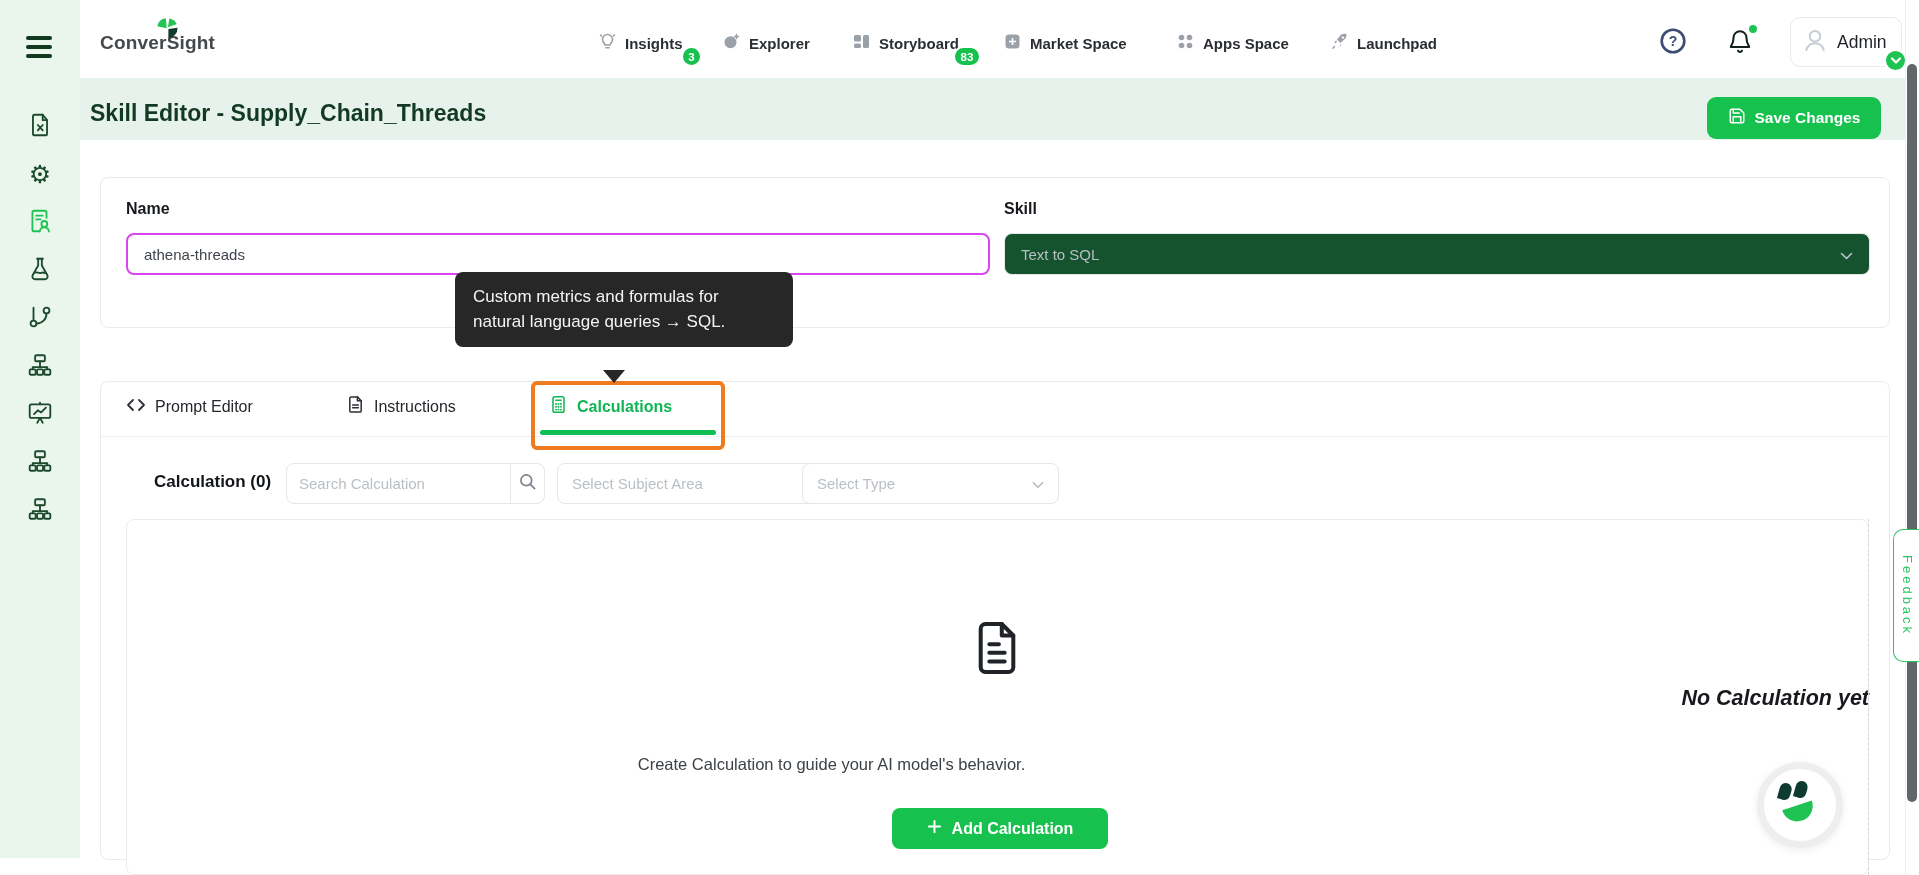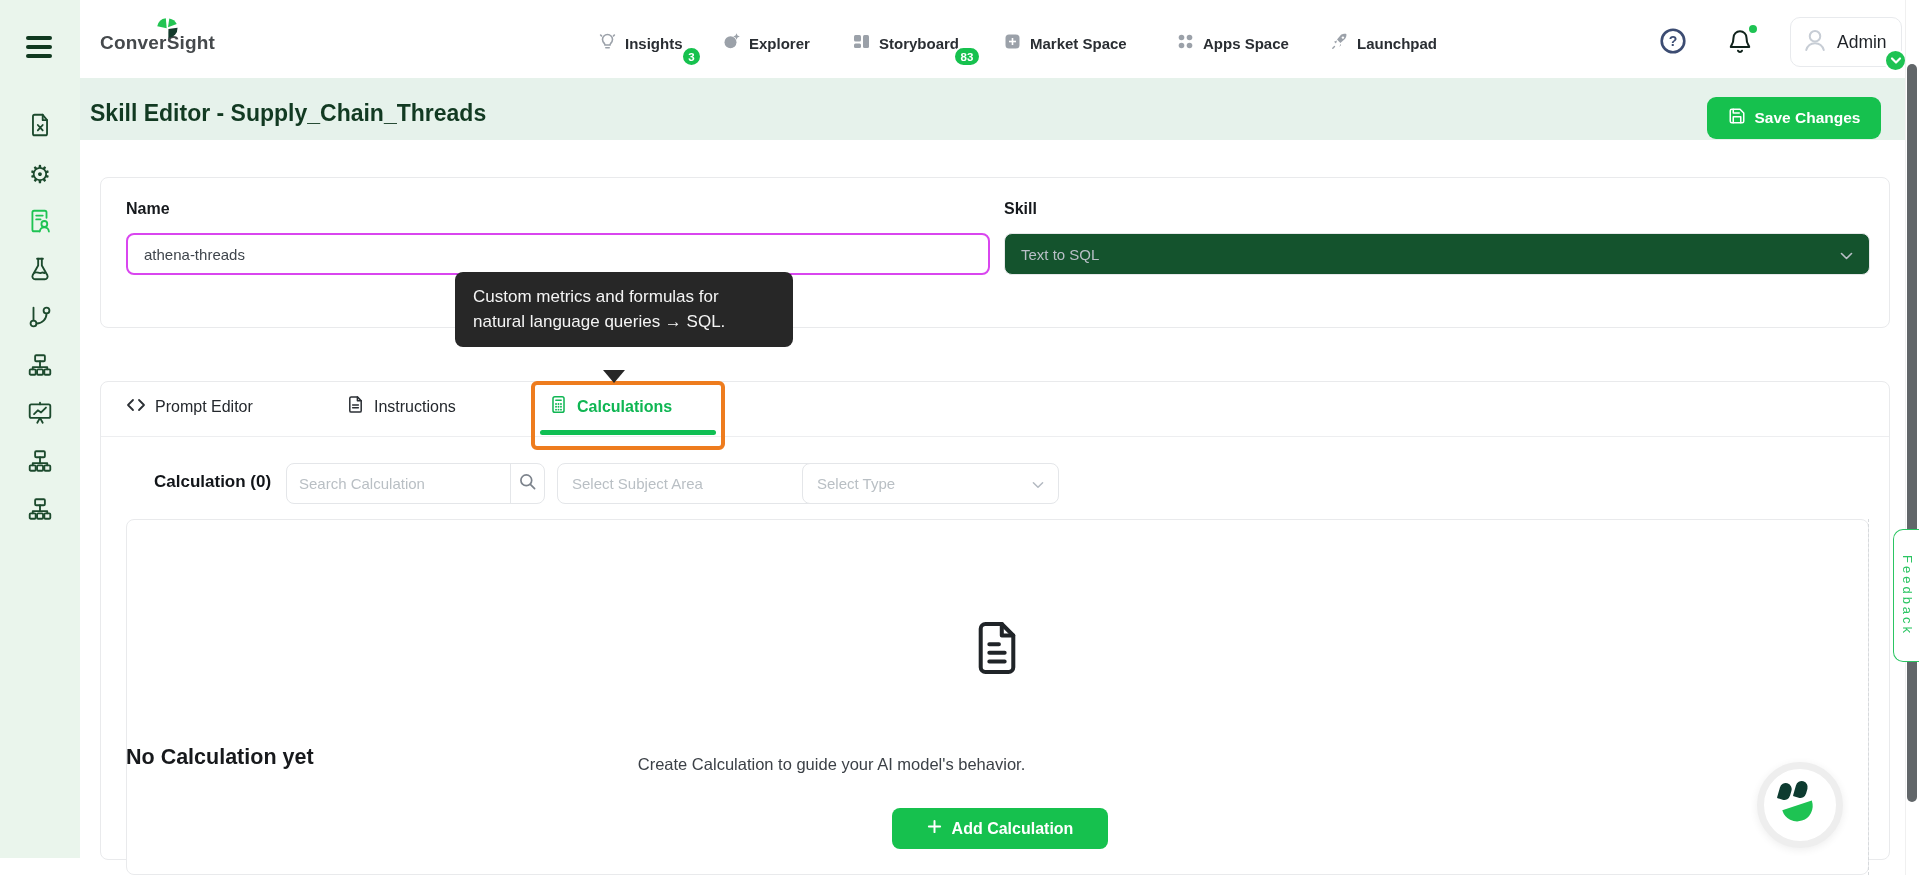--- a/index.html
+++ b/index.html
@@ -72,21 +72,21 @@
   .search-wrap input::placeholder { color:#b9bfc4; }
   .search-iconbox { width:43px; height:100%; border-left:1px solid #e4e6e9; display:flex; align-items:center;
     justify-content:center; cursor:pointer; }
   .dd { position:absolute; top:463px; height:41px; border:1px solid #e4e6e9; border-radius:8px; background:#fff;
     display:flex; align-items:center; justify-content:space-between; padding:0 14px; font-size:15px; color:#b9bfc4; cursor:pointer; }
 
   
   .card3 { left:126px; top:519px; width:1743px; height:356px; background:#fff; border:1px solid #e9eaec; border-radius:8px; }
   .dash-right { left:1868px; top:519px; height:356px; width:0; border-left:1px dashed #d6d9dc; z-index:2; }
   .empty-icon { left:974px; top:620px; }
-  .empty-title { left:126px; top:745px; width:1743px; text-align:left; font-size:21.5px; font-weight:600; color:#17191c; }
+  .empty-title { left:126px; top:686px; width:1743px; text-align:right; font-size:21.5px; font-weight:600; color:#17191c;font-style:italic; }
   .empty-sub { left:126px; top:755px; width:1411px; text-align:center; font-size:16.5px; color:#3c4147; }
   .add-btn { left:892px; top:808px; width:216px; height:41px; background:#16c14e; border:none; border-radius:8px;
     color:#fff; font-size:16px; font-weight:600; display:flex; align-items:center; justify-content:center; gap:10px;
     cursor:pointer; font-family:inherit; }
 
   
   .feedback-tab { left:1893px; top:529px; width:27px; height:133px; background:#fff; border:1.5px solid #2cc563;
     border-right:none; border-radius:10px 0 0 10px; display:flex; align-items:center; justify-content:center;
     writing-mode:vertical-rl; font-size:13px; letter-spacing:3px; color:#2cc563; z-index:20; cursor:pointer; }
   .scroll-track { left:1905px; top:0; width:14px; height:875px; background:#fff; border-left:1px solid #f0f0f0; z-index:10; }

